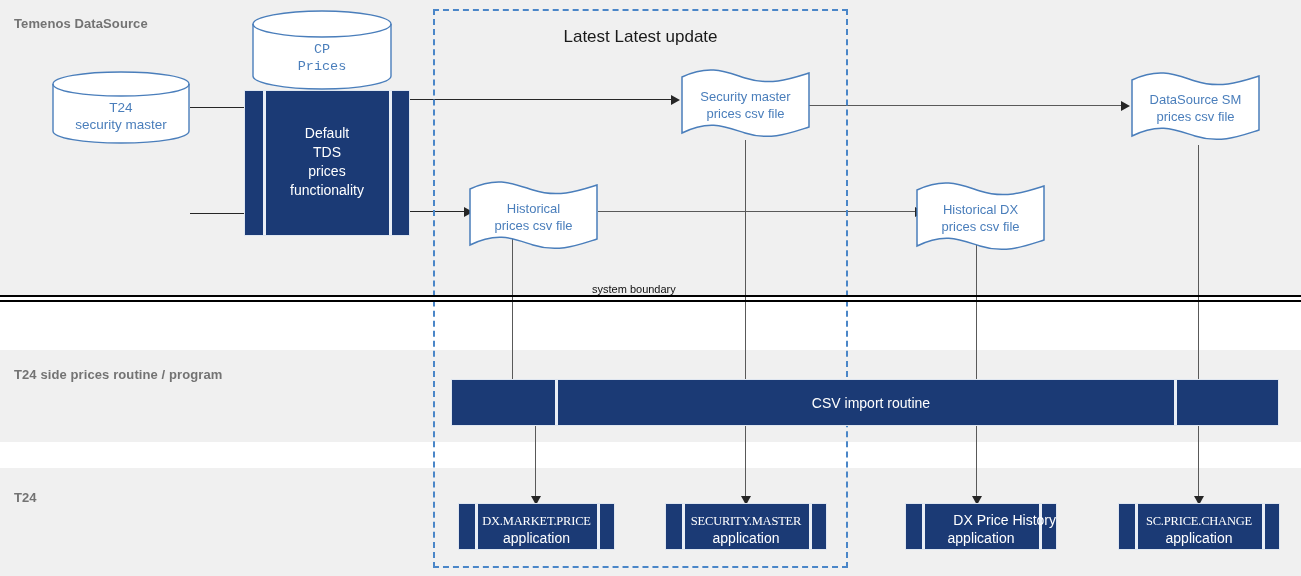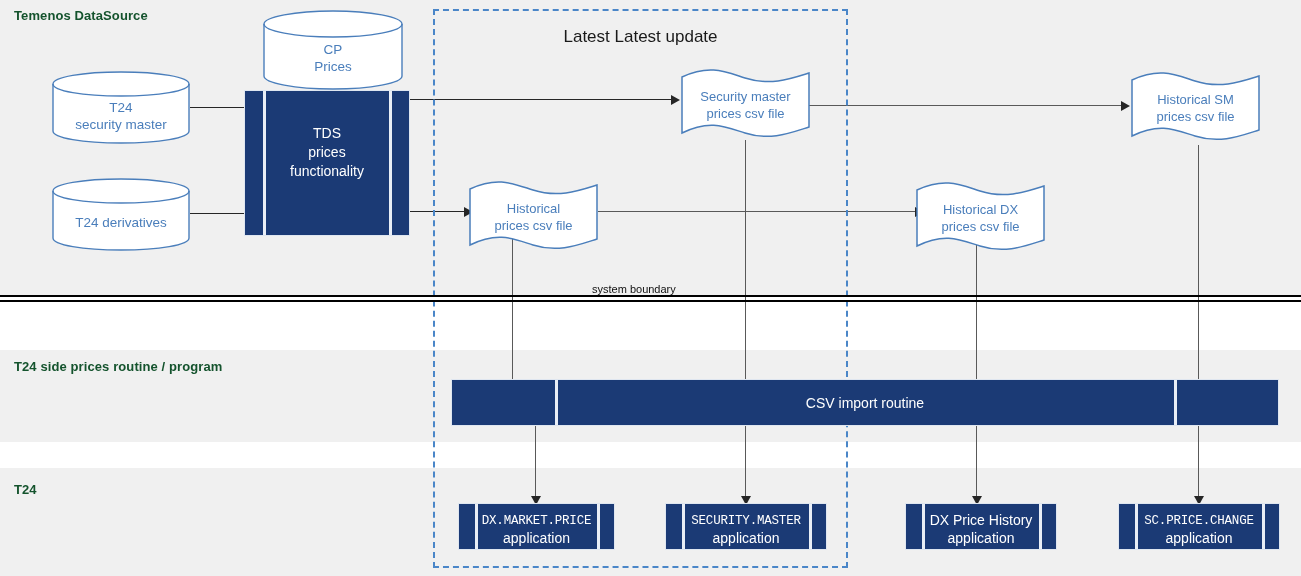--- a/index.html
+++ b/index.html
@@ -3,21 +3,21 @@
 <meta charset="utf-8">
 <style>
   html,body{margin:0;padding:0;background:#ffffff;}
   body{font-family:"Liberation Sans","DejaVu Sans",sans-serif;}
   #stage{position:relative;width:1301px;height:576px;background:#ffffff;overflow:hidden;}
   .band{position:absolute;left:0;width:1301px;background:#f0f0f0;}
   #band-top{top:0;height:297px;}
   #band-import{top:350px;height:92px;}
   #band-t24{top:468px;height:108px;}
 
-  .band-label{position:absolute;font-weight:bold;font-size:13px;color:#14532d;letter-spacing:.1px;}
+  .band-label{position:absolute;font-weight:bold;font-size:13px;color:#737373;letter-spacing:.1px;margin-top:8px;}
   #label-ds{left:14px;top:8px;}
   #label-import{left:14px;top:359px;}
   #label-t24{left:14px;top:482px;}
 
   
   .sysline{position:absolute;left:0;width:1301px;height:2px;background:#000;}
   #sysline1{top:295px;}
   #sysline2{top:300px;}
   #sysboundary-text{position:absolute;left:592px;top:283px;font-size:11px;color:#111;}
 
@@ -42,21 +42,21 @@
 
   
   .wave{position:absolute;}
   .wave svg{display:block;}
   .wave .wave-label{position:absolute;left:0;width:100%;text-align:center;color:#4a7ebb;font-size:13px;line-height:17px;}
 
   
   .navy{position:absolute;background:#1b3a75;border:1px solid #dfe6f0;box-sizing:border-box;}
   .divider{position:absolute;top:0;height:100%;width:3px;background:#e9eef6;}
   .navy-text{position:absolute;left:0;width:100%;text-align:center;color:#ffffff;font-size:14px;line-height:19px;}
-  .mono{font-family:Liberation Mono, monospace;font-size:12.5px;letter-spacing:-.2px;}
+  .mono{font-family:Liberation Serif, serif;font-size:12.5px;letter-spacing:-.2px;}
 </style>
 </head>
 <body>
 
 <div id="stage">
 
   <div class="band" id="band-top"></div>
   <div class="band" id="band-import"></div>
   <div class="band" id="band-t24"></div>
 
@@ -101,45 +101,37 @@
     <svg width="138" height="73" viewBox="0 0 138 73">
       <path d="M1,13 C1,6 31,1 69,1 C107,1 137,6 137,13 L137,60 C137,67 107,72 69,72 C31,72 1,67 1,60 Z" fill="#ffffff" stroke="#4a7ebb" stroke-width="1.4"></path>
       <path d="M1,13 C1,20 31,25 69,25 C107,25 137,20 137,13" fill="none" stroke="#4a7ebb" stroke-width="1.4"></path>
     </svg>
     <div class="cyl-label" style="top:28px;">
       <div>T24</div>
       <div>security master</div>
     </div>
   </div>
 
-  <div class="cyl" style="left:52px;top:178px;width:138px;height:73px;">
-    <svg width="138" height="73" viewBox="0 0 138 73">
-      <path d="M1,13 C1,6 31,1 69,1 C107,1 137,6 137,13 L137,60 C137,67 107,72 69,72 C31,72 1,67 1,60 Z" fill="#ffffff" stroke="#4a7ebb" stroke-width="1.4"></path>
-      <path d="M1,13 C1,20 31,25 69,25 C107,25 137,20 137,13" fill="none" stroke="#4a7ebb" stroke-width="1.4"></path>
-    </svg>
-    <div class="cyl-label" style="top:36px;">
-      <div>T24 derivatives</div>
-    </div>
-  </div>
-
-  <div class="cyl" style="left:263px;top:10px;width:140px;height:80px;">
+
+  <div class="cyl" style="left:252px;top:10px;width:140px;height:80px;font-family:Liberation Mono, monospace;">
     <svg width="140" height="80" viewBox="0 0 140 80">
       <path d="M1,14 C1,7 32,1 70,1 C108,1 139,7 139,14 L139,66 C139,73 108,79 70,79 C32,79 1,73 1,66 Z" fill="#ffffff" stroke="#4a7ebb" stroke-width="1.4"></path>
       <path d="M1,14 C1,21 32,27 70,27 C108,27 139,21 139,14" fill="none" stroke="#4a7ebb" stroke-width="1.4"></path>
     </svg>
     <div class="cyl-label" style="top:31px;">
       <div>CP</div>
       <div>Prices</div>
     </div>
   </div>
 
   <div class="navy" style="left:244px;top:90px;width:166px;height:146px;">
     <div class="divider" style="left:18px;"></div>
     <div class="divider" style="left:144px;"></div>
     <div class="navy-text" style="top:33px;">
+      <div>Default</div>
       <div>TDS</div>
       <div>prices</div>
       <div>functionality</div>
     </div>
   </div>
 
   <div class="dashed-region" id="region-latest">
     <div class="region-title">Latest Latest update</div>
   </div>
 
@@ -161,21 +153,21 @@
       <div>Historical</div>
       <div>prices csv file</div>
     </div>
   </div>
 
   <div class="wave" style="left:1130px;top:70px;width:131px;height:76px;">
     <svg width="131" height="76" viewBox="0 0 131 76">
       <path d="M2,10 C2,10 2,66 2,66 C30,52 46,60 65,66 C90,74 110,66 129,60 L129,6 C110,12 90,19 65,11 C46,5 30,-3 2,10 Z" fill="#ffffff" stroke="#4a7ebb" stroke-width="1.5"></path>
     </svg>
     <div class="wave-label" style="top:21px;">
-      <div>Historical SM</div>
+      <div>DataSource SM</div>
       <div>prices csv file</div>
     </div>
   </div>
 
   <div class="wave" style="left:915px;top:180px;width:131px;height:76px;">
     <svg width="131" height="76" viewBox="0 0 131 76">
       <path d="M2,10 C2,10 2,66 2,66 C30,52 46,60 65,66 C90,74 110,66 129,60 L129,6 C110,12 90,19 65,11 C46,5 30,-3 2,10 Z" fill="#ffffff" stroke="#4a7ebb" stroke-width="1.5"></path>
     </svg>
     <div class="wave-label" style="top:21px;">
       <div>Historical DX</div>
@@ -183,41 +175,41 @@
     </div>
   </div>
 
   <div class="sysline" id="sysline1"></div>
   <div class="sysline" id="sysline2"></div>
   <div id="sysboundary-text">system boundary</div>
 
   <div class="navy" style="left:451px;top:379px;width:828px;height:47px;">
     <div class="divider" style="left:103px;"></div>
     <div class="divider" style="left:722px;"></div>
-    <div class="navy-text" style="top:14px;">CSV import routine</div>
+    <div class="navy-text" style="top:14px;padding-left:6px;">CSV import routine</div>
   </div>
 
   <div class="navy" style="left:458px;top:503px;width:157px;height:47px;">
     <div class="divider" style="left:16px;"></div>
     <div class="divider" style="left:138px;"></div>
     <div class="navy-text mono" style="top:8px;">DX.MARKET.PRICE</div>
     <div class="navy-text" style="top:25px;">application</div>
   </div>
 
   <div class="navy" style="left:665px;top:503px;width:162px;height:47px;padding-left:12px;">
     <div class="divider" style="left:16px;"></div>
     <div class="divider" style="left:143px;"></div>
     <div class="navy-text mono" style="top:8px;">SECURITY.MASTER</div>
     <div class="navy-text" style="top:25px;">application</div>
   </div>
 
   <div class="navy" style="left:905px;top:503px;width:152px;height:47px;">
     <div class="divider" style="left:16px;"></div>
     <div class="divider" style="left:133px;"></div>
-    <div class="navy-text" style="top:7px;">DX Price History</div>
+    <div class="navy-text" style="top:7px;text-align:right;">DX Price History</div>
     <div class="navy-text" style="top:25px;">application</div>
   </div>
 
   <div class="navy" style="left:1118px;top:503px;width:162px;height:47px;">
     <div class="divider" style="left:16px;"></div>
     <div class="divider" style="left:143px;"></div>
     <div class="navy-text mono" style="top:8px;">SC.PRICE.CHANGE</div>
     <div class="navy-text" style="top:25px;">application</div>
   </div>
 

